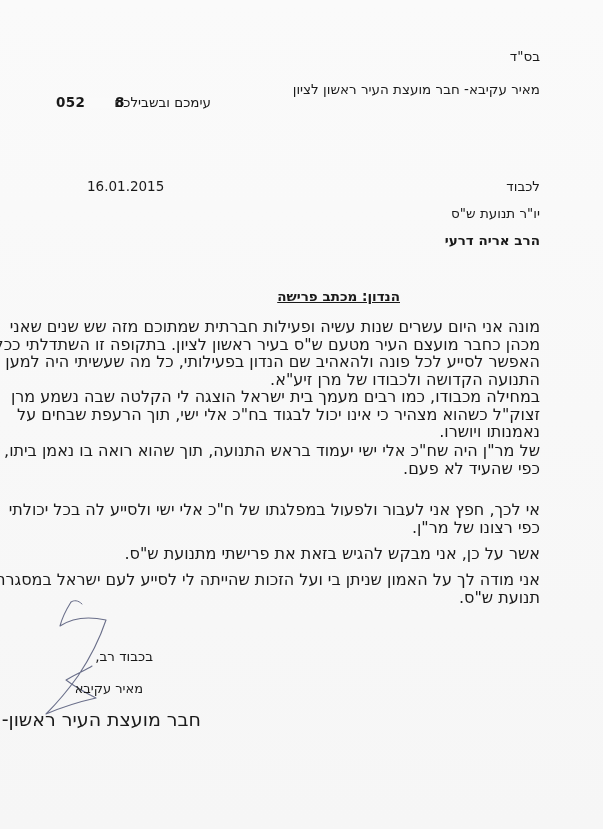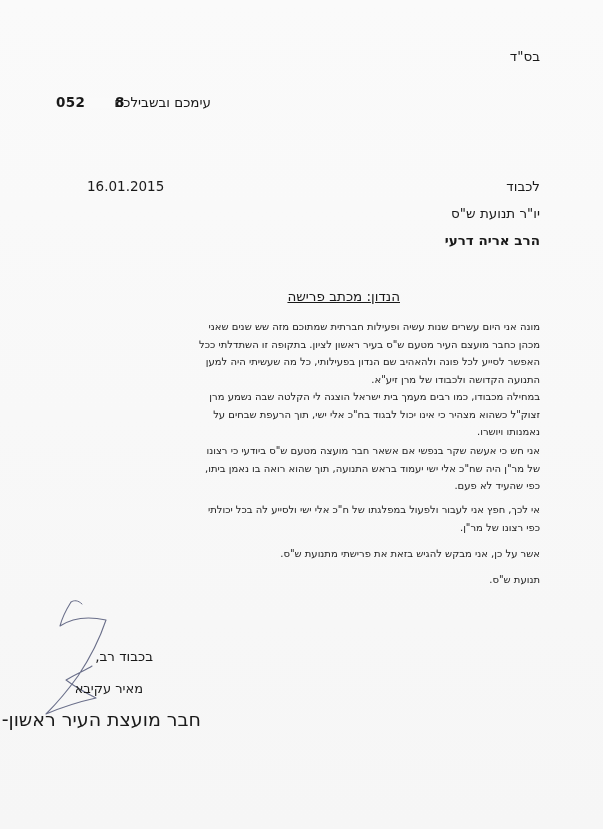--- a/index.html
+++ b/index.html
@@ -19,25 +19,25 @@
     .rtl { direction: rtl; text-align: right; }
     .bsd { right: 63px; top: 48px; font-size: 13.5px; }
     .sender { right: 63px; top: 81px; font-size: 13.5px; }
     .with-you { right: 392px; top: 94px; font-size: 13.5px; }
     .phone { left: 56px; top: 94px; font-size: 13.5px; letter-spacing: 0.3px; direction: ltr; font-weight: bold; }
     .phone .redact { display: inline-block; width: 30px; height: 10px; background: #fafafa; vertical-align: middle; }
     .date { left: 63px; top: 178px; font-size: 13.5px; direction: ltr; margin-left: 24px; }
     .to { right: 63px; top: 178px; font-size: 13.5px; }
     .chair { right: 63px; top: 205px; font-size: 13.5px; }
     .rabbi { right: 63px; top: 232px; font-size: 13.5px; font-weight: bold; }
-    .subject { right: 203px; top: 288px; font-size: 13.5px; font-weight: normal; text-decoration: underline; }
+    .subject { right: 203px; top: 288px; font-size: 13.5px; font-weight: bold; text-decoration: underline; }
     .body-block {
       position: absolute; right: 63px; width: 495px;
       direction: rtl; text-align: right;
-      font-size: 10px; line-height: 17.5px;
+      font-size: 16px; line-height: 17.5px;
       white-space: normal;
     }
     .p1 { top: 318px; }
     .p2 { top: 388px; }
     .p3 { top: 442px; }
     .p4 { top: 501px; }
     .p5 { top: 545px; }
     .p6 { top: 571px; }
     .body-block .ln { display: block; white-space: nowrap; }
     .closing { right: 450px; top: 648px; font-size: 13.5px; margin-left: 35px; }
@@ -45,20 +45,21 @@
     .sig-title { right: 402px; top: 708px; font-size: 19px; }
     .signature { position: absolute; left: 38px; top: 598px; width: 75px; height: 120px; }
   </style>
 </head>
 <body>
 
 <div class="page">
 
   <div class="abs rtl bsd">בס"ד</div>
 
+  <div class="abs rtl sender">מאיר עקיבא- חבר מועצת העיר ראשון לציון</div>
 
   <div class="abs rtl with-you">עימכם ובשבילכם</div>
 
   <div class="abs phone">
     <span>052</span><span class="redact"></span><span>8</span>
   </div>
 
   <div class="abs date">16.01.2015</div>
 
   <div class="abs rtl to">לכבוד</div>
@@ -74,35 +75,35 @@
     <span class="ln">התנועה הקדושה ולכבודו של מרן זיע"א.</span>
   </div>
 
   <div class="body-block p2">
     <span class="ln">במחילה מכבודו, כמו רבים מעמך בית ישראל הוצגה לי הקלטה שבה נשמע מרן</span>
     <span class="ln">זצוק"ל כשהוא מצהיר כי אינו יכול לבגוד בח"כ אלי ישי, תוך הרעפת שבחים על</span>
     <span class="ln">נאמנותו ויושרו.</span>
   </div>
 
   <div class="body-block p3">
-    <span class="ln">אני חש כי אעשה שקר בנפשי אם אשאר חבר מועצה מטעם ש"ס ביודעי כי רצונו</span>
     <span class="ln">של מר"ן היה שח"כ אלי ישי יעמוד בראש התנועה, תוך שהוא רואה בו נאמן ביתו,</span>
     <span class="ln">כפי שהעיד לא פעם.</span>
   </div>
 
   <div class="body-block p4">
     <span class="ln">אי לכך, חפץ אני לעבור ולפעול במפלגתו של ח"כ אלי ישי ולסייע לה בכל יכולתי</span>
     <span class="ln">כפי רצונו של מר"ן.</span>
   </div>
 
   <div class="body-block p5">
     <span class="ln">אשר על כן, אני מבקש להגיש בזאת את פרישתי מתנועת ש"ס.</span>
   </div>
 
   <div class="body-block p6">
+    <span class="ln">אני מודה לך על האמון שניתן בי ועל הזכות שהייתה לי לסייע לעם ישראל במסגרת</span>
     <span class="ln">תנועת ש"ס.</span>
   </div>
 
   <svg class="signature" viewBox="0 0 75 120" xmlns="http://www.w3.org/2000/svg">
     <path d="M33 4 C 28 12, 24 20, 22 28 C 34 20, 50 18, 68 22 C 62 40, 52 60, 40 78 C 30 92, 20 104, 8 116 C 22 110, 40 104, 58 100 C 46 94, 36 88, 28 82 C 38 76, 48 72, 54 68" fill="none" stroke="#6a6f8a" stroke-width="1.1" stroke-linecap="round" stroke-linejoin="round"></path>
     <path d="M33 4 C 36 2, 40 2, 44 6" fill="none" stroke="#6a6f8a" stroke-width="1" stroke-linecap="round"></path>
   </svg>
 
   <div class="abs rtl closing">בכבוד רב,</div>
   <div class="abs rtl sig-name">מאיר עקיבא</div>

